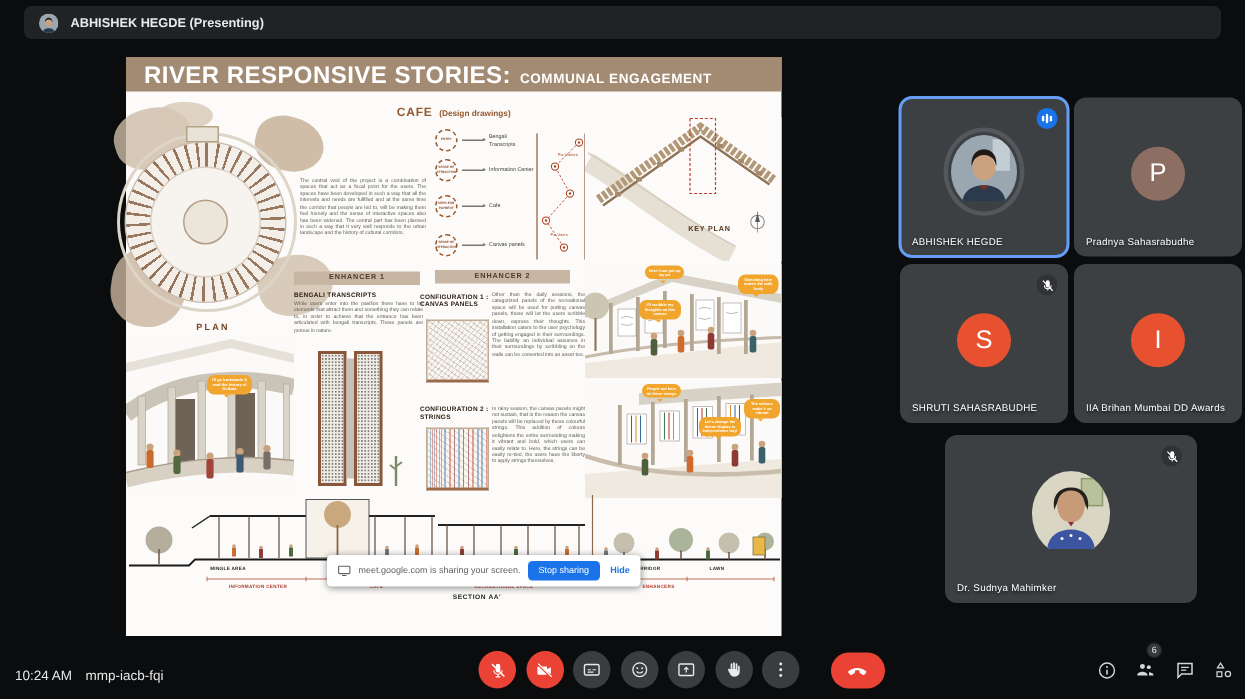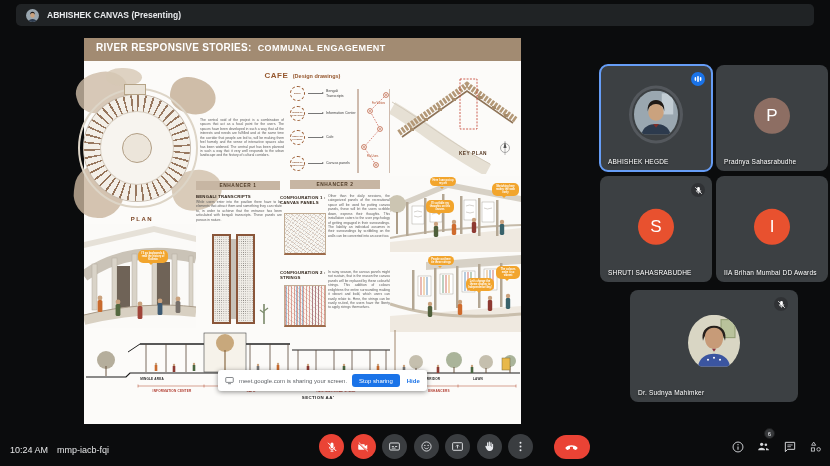--- a/index.html
+++ b/index.html
@@ -7,21 +7,21 @@
   body{background:#0b0c0d;font-family:"Liberation Sans",sans-serif;position:relative}
   .abs{position:absolute}
 
   
   .topbar{position:absolute;left:16px;right:16px;top:4px;height:22px;background:#202325;border-radius:5px;display:flex;align-items:center;gap:8px;padding-left:10px;color:#e8eaed;font-size:8.5px;font-weight:bold;z-index:6}
   .topbar .mini-av{width:13px;height:13px;border-radius:50%;overflow:hidden;flex:0 0 auto;display:block}
 
   
   .slide{position:absolute;left:84px;top:38px;width:437px;height:386px;background:#fcfbf9;z-index:1}
   .band{position:absolute;left:0;top:0;width:437px;height:23px;background:#a28b72;display:flex;align-items:baseline;gap:6px;padding:4px 0 0 12px;color:#fff}
-  .band b{font-size:10px;letter-spacing:.3px}
+  .band b{font-size:16px;letter-spacing:.3px}
   .band span{font-size:9px;font-weight:bold;letter-spacing:.4px}
   .cafeline{position:absolute;left:0;top:26px;width:437px;text-align:center;color:#96582f}
   .cafeline b{font-size:8px;letter-spacing:.5px}
   .cafeline span{font-size:5.5px;font-weight:bold}
 
   
   .blob{position:absolute;opacity:.8;border-radius:46% 54% 52% 48%}
   .plan-outline{position:absolute;left:-6px;top:50px;width:120px;height:120px;border:2px solid #ddd5c7;border-radius:50%}
   .plan-ring{position:absolute;left:0px;top:57px;width:106px;height:106px;border-radius:50%;background:repeating-conic-gradient(rgba(141,106,79,.9) 0deg 2.1deg,#f3efe8 2.1deg 8.6deg);box-shadow:0 0 0 1px #c7bcae}
   .plan-ring i{position:absolute;inset:17px;border-radius:50%;background:#f7f4ef;box-shadow:0 0 0 1px #d8cfc2}
@@ -89,21 +89,21 @@
 </head>
 <body>
 
 <header class="topbar">
   <span class="mini-av"><svg viewBox="0 0 46 46" width="13" height="13">
         <rect width="46" height="46" fill="#9aa7b0"></rect>
         <path d="M14.5 22c-1-6 2-12 8.5-12s9.5 6 8.5 12c-.4-3-1.5-5-3-6-2 1.5-9 2-11 0-1.5 1-2.6 3-3 6z" fill="#201a16"></path>
         <path d="M23 14c-6 0-8 5-8 9 0 4 3 8 8 8s8-4 8-8c0-4-2-9-8-9z" fill="#caa27e"></path>
         <path d="M8 46c1-8 8-11 15-11s14 3 15 11z" fill="#2c3a4d"></path>
       </svg></span>
-  <span>ABHISHEK CANVAS (Presenting)</span>
+  <span>ABHISHEK HEGDE (Presenting)</span>
 </header>
 
 <main class="slide">
   <div class="band">
     <b>RIVER RESPONSIVE STORIES:</b>
     <span>COMMUNAL ENGAGEMENT</span>
   </div>
   <div class="cafeline">
     <b>CAFE</b>
     <span>(Design drawings)</span>

